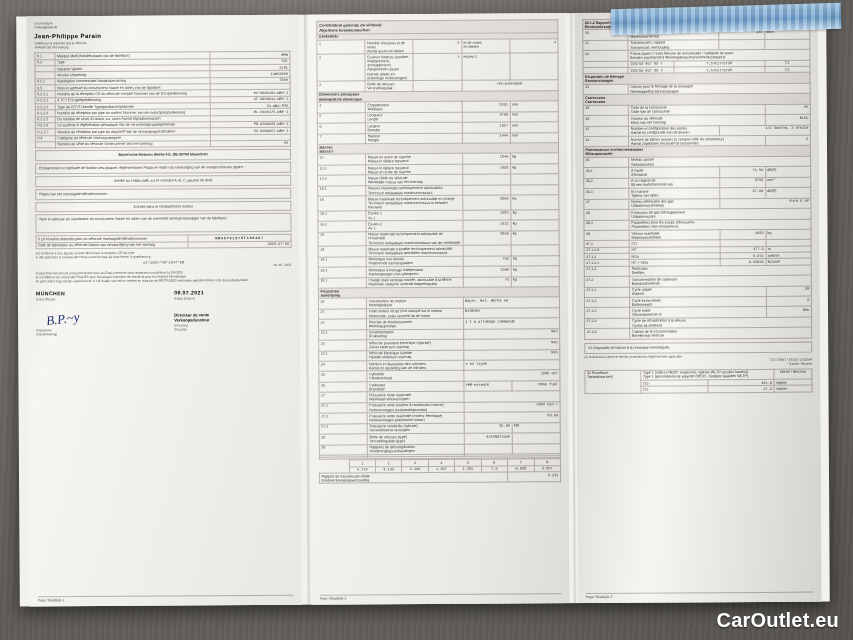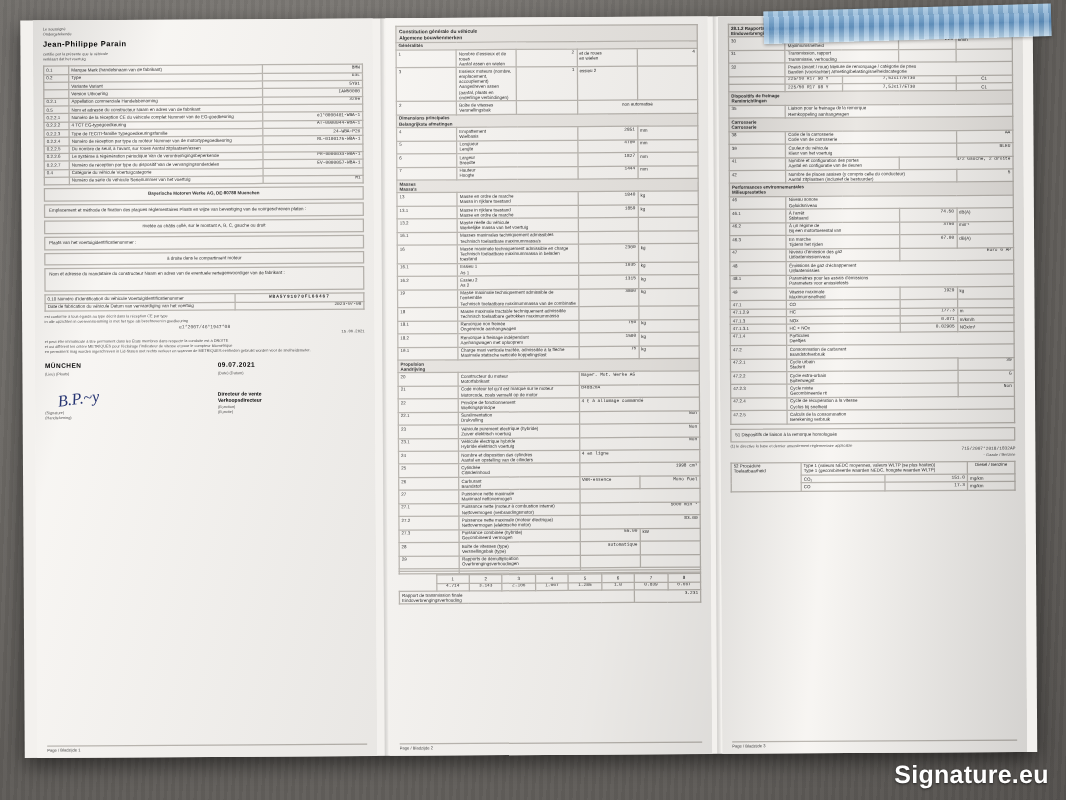--- a/index.html
+++ b/index.html
@@ -817,14 +817,14 @@
       <div class="footer">Page / Bladzijde 3</div>
     </div>
     <div class="shade p3"></div>
   </div>
 
 </div>
 
 <div id="tape"></div>
 
 <div id="wm">
-  <span>Signature.eu</span>
+  <span>CarOutlet.eu</span>
 </div>
 
 </body></html>

